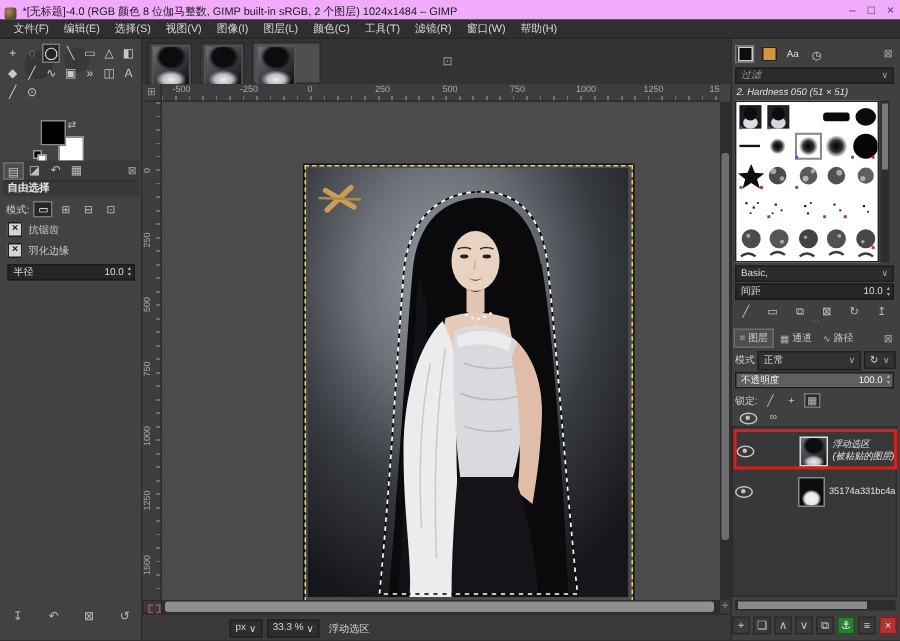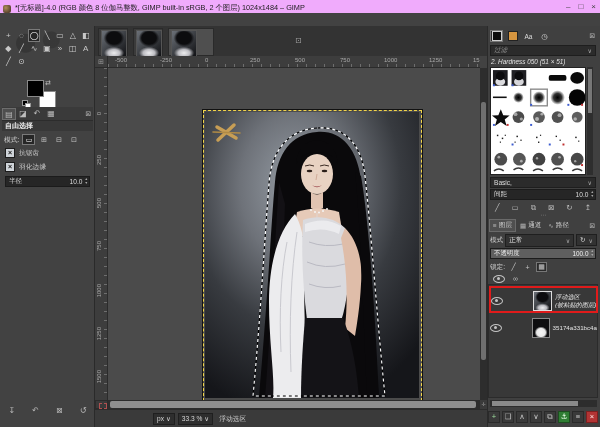--- a/index.html
+++ b/index.html
@@ -159,20 +159,33 @@
   <div class="abs titlebar">
     <span class="app-icon"></span>
     <span>*[无标题]-4.0 (RGB 颜色 8 位伽马整数, GIMP built-in sRGB, 2 个图层) 1024x1484 – GIMP</span>
     <span class="win-ctrl">
       <span>–</span>
       <span>□</span>
       <span>×</span>
     </span>
   </div>
 
+  <div class="abs menubar">
+    <span class="menu-item">文件(F)</span>
+      <span class="menu-item">编辑(E)</span>
+      <span class="menu-item">选择(S)</span>
+      <span class="menu-item">视图(V)</span>
+      <span class="menu-item">图像(I)</span>
+      <span class="menu-item">图层(L)</span>
+      <span class="menu-item">颜色(C)</span>
+      <span class="menu-item">工具(T)</span>
+      <span class="menu-item">滤镜(R)</span>
+      <span class="menu-item">窗口(W)</span>
+      <span class="menu-item">帮助(H)</span>
+  </div>
 
   <div class="abs left-col"></div>
   <div class="abs wilber"></div>
   <div class="abs tools">
     <span class="tool">+</span>
       <span class="tool">◌</span>
       <span class="tool active">◯</span>
       <span class="tool">╲</span>
       <span class="tool">▭</span>
       <span class="tool">△</span>

